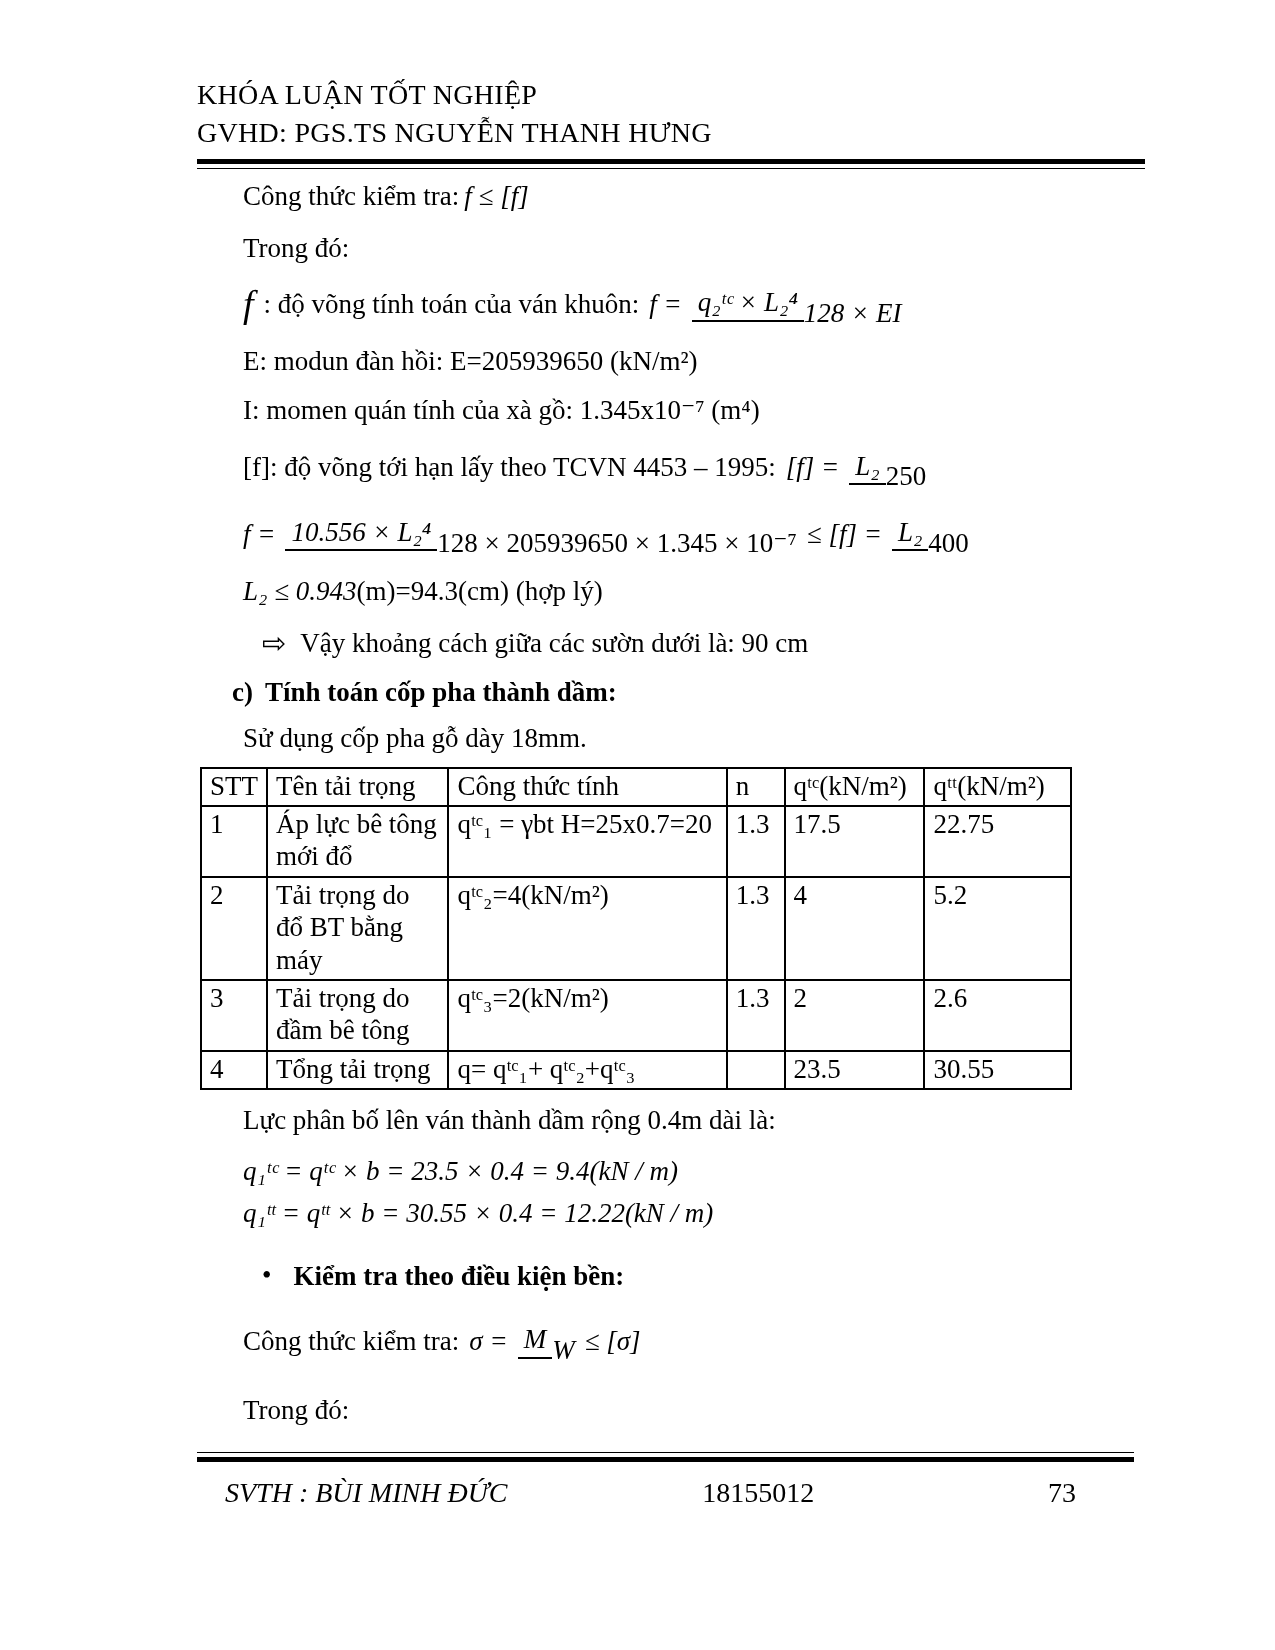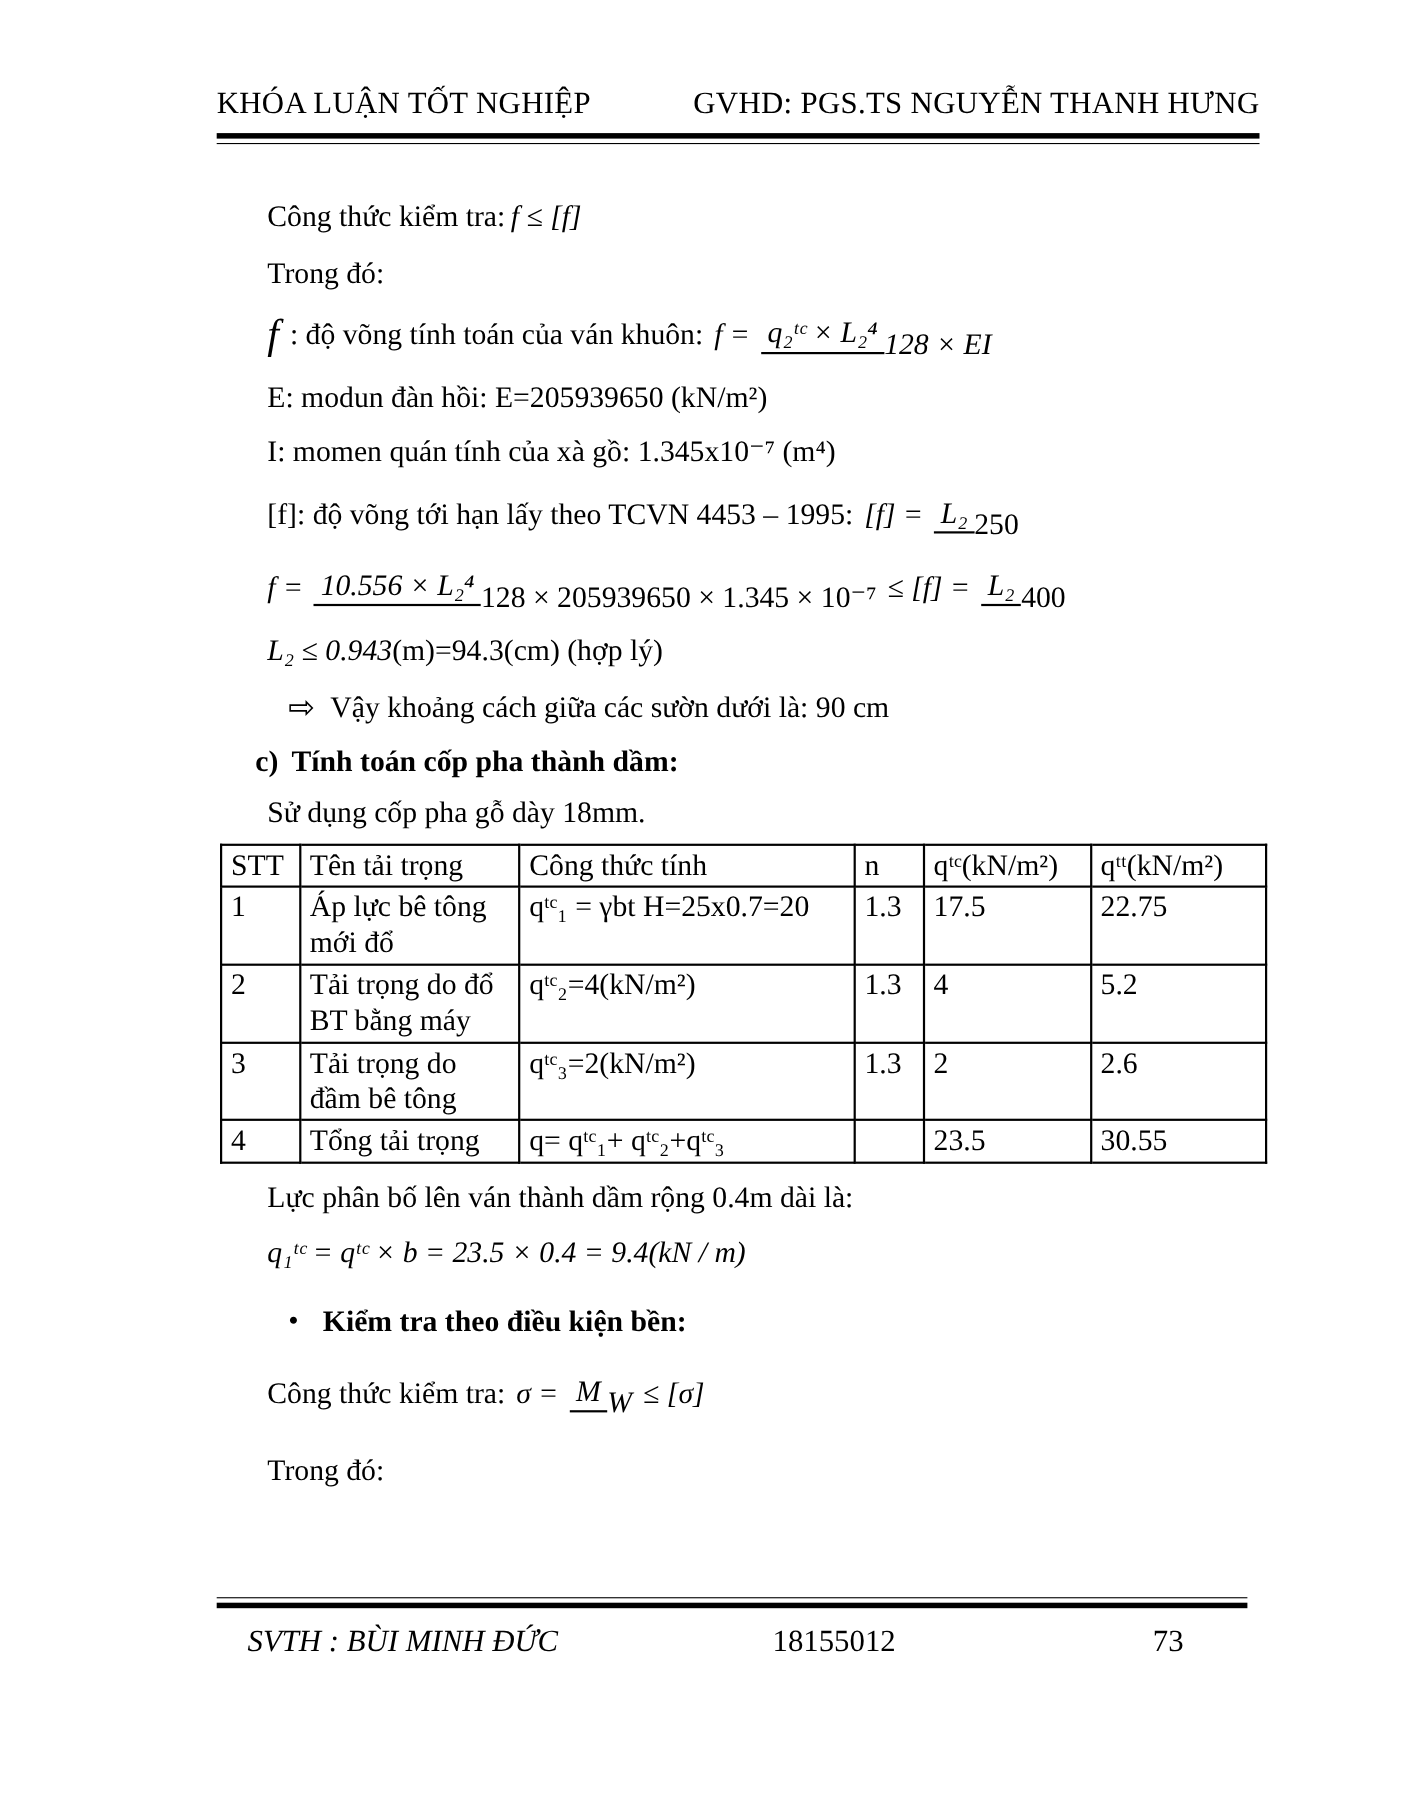--- a/index.html
+++ b/index.html
@@ -5,21 +5,21 @@
   html, body { margin: 0; padding: 0; background: #ffffff; }
   .page {
     width: 1275px; height: 1650px; margin: 0 auto; background: #ffffff;
     position: relative; color: #000;
     font-family: "Liberation Serif", "DejaVu Serif", serif;
     font-size: 27px; line-height: 1.35; overflow: hidden;
   }
 
   
   .doc-header { position: absolute; top: 76px; left: 197px; right: 130px; }
-  .header-row { display: flex; justify-content: space-between; align-items: baseline; font-size: 28px; letter-spacing: .3px; }
+  .header-row { display: flex; justify-content: space-between; align-items: baseline; font-size: 28px; letter-spacing: .3px; flex-direction: column; }
   .rule-thick-thin { margin-top: 7px; height: 4px; border-top: 5px solid #000; border-bottom: 1px solid #000; }
 
   
   .doc-body { position: absolute; top: 150px; left: 200px; right: 130px; }
   .para { margin: 0; }
   .indent { padding-left: 43px; }
   .mathline { display: flex; align-items: center; gap: 10px; }
   .mi { font-style: italic; }
   .bold { font-weight: bold; }
   .gapL { margin-left: 5px; }
@@ -29,21 +29,21 @@
   .frac { display: inline-flex; align-items: center; vertical-align: middle; line-height: 1.2; }
   .frac .num { display: block; border-bottom: 2px solid #000; padding: 0 6px 1px; }
   .frac .den { display: block; padding-top: 18px; }
 
   .heading-c { padding-left: 32px; }
   .arrow-line { padding-left: 62px; display: flex; align-items: center; gap: 14px; }
   .arrow-glyph { font-family: "DejaVu Sans", "Liberation Sans", sans-serif; font-size: 29px; line-height: 1; }
   .bullet-line { padding-left: 62px; display: flex; align-items: center; gap: 22px; }
   .bullet-glyph { font-size: 27px; line-height: 1; }
 
-  .calc-table { border-collapse: collapse; width: 952px; font-size: 27px; }
+  .calc-table { border-collapse: collapse; width: 872px; font-size: 27px; }
   .calc-table th, .calc-table td {
     border: 2px solid #000; padding: 1px 8px 3px; text-align: left;
     vertical-align: top; font-weight: normal; line-height: 1.2;
   }
 
   .mt6 { margin-top: 6px; } .mt10 { margin-top: 10px; } .mt12 { margin-top: 12px; }
   .mt14 { margin-top: 14px; } .mt16 { margin-top: 16px; } .mt22 { margin-top: 22px; }
   .mt26 { margin-top: 26px; } .mt28 { margin-top: 28px; }
 
   
@@ -179,20 +179,21 @@
           <td>23.5</td>
           <td>30.55</td>
         </tr>
       </tbody>
     </table>
 
     <p class="para indent mt12">Lực phân bố lên ván thành dầm rộng 0.4m dài là:</p>
 
     <p class="para indent mt14 mi">q₁ᵗᶜ = qᵗᶜ × b = 23.5 × 0.4 = 9.4(kN / m)</p>
 
+    <p class="para indent mt6 mi">q₁ᵗᵗ = qᵗᵗ × b = 30.55 × 0.4 = 12.22(kN / m)</p>
 
     <div class="para bullet-line mt26">
       <span class="bullet-glyph">•</span>
       <span class="bold">Kiểm tra theo điều kiện bền:</span>
     </div>
 
     <div class="mathline indent mt22">
       <span>Công thức kiểm tra:</span>
       <span class="mi">σ =</span>
       <span class="frac">

